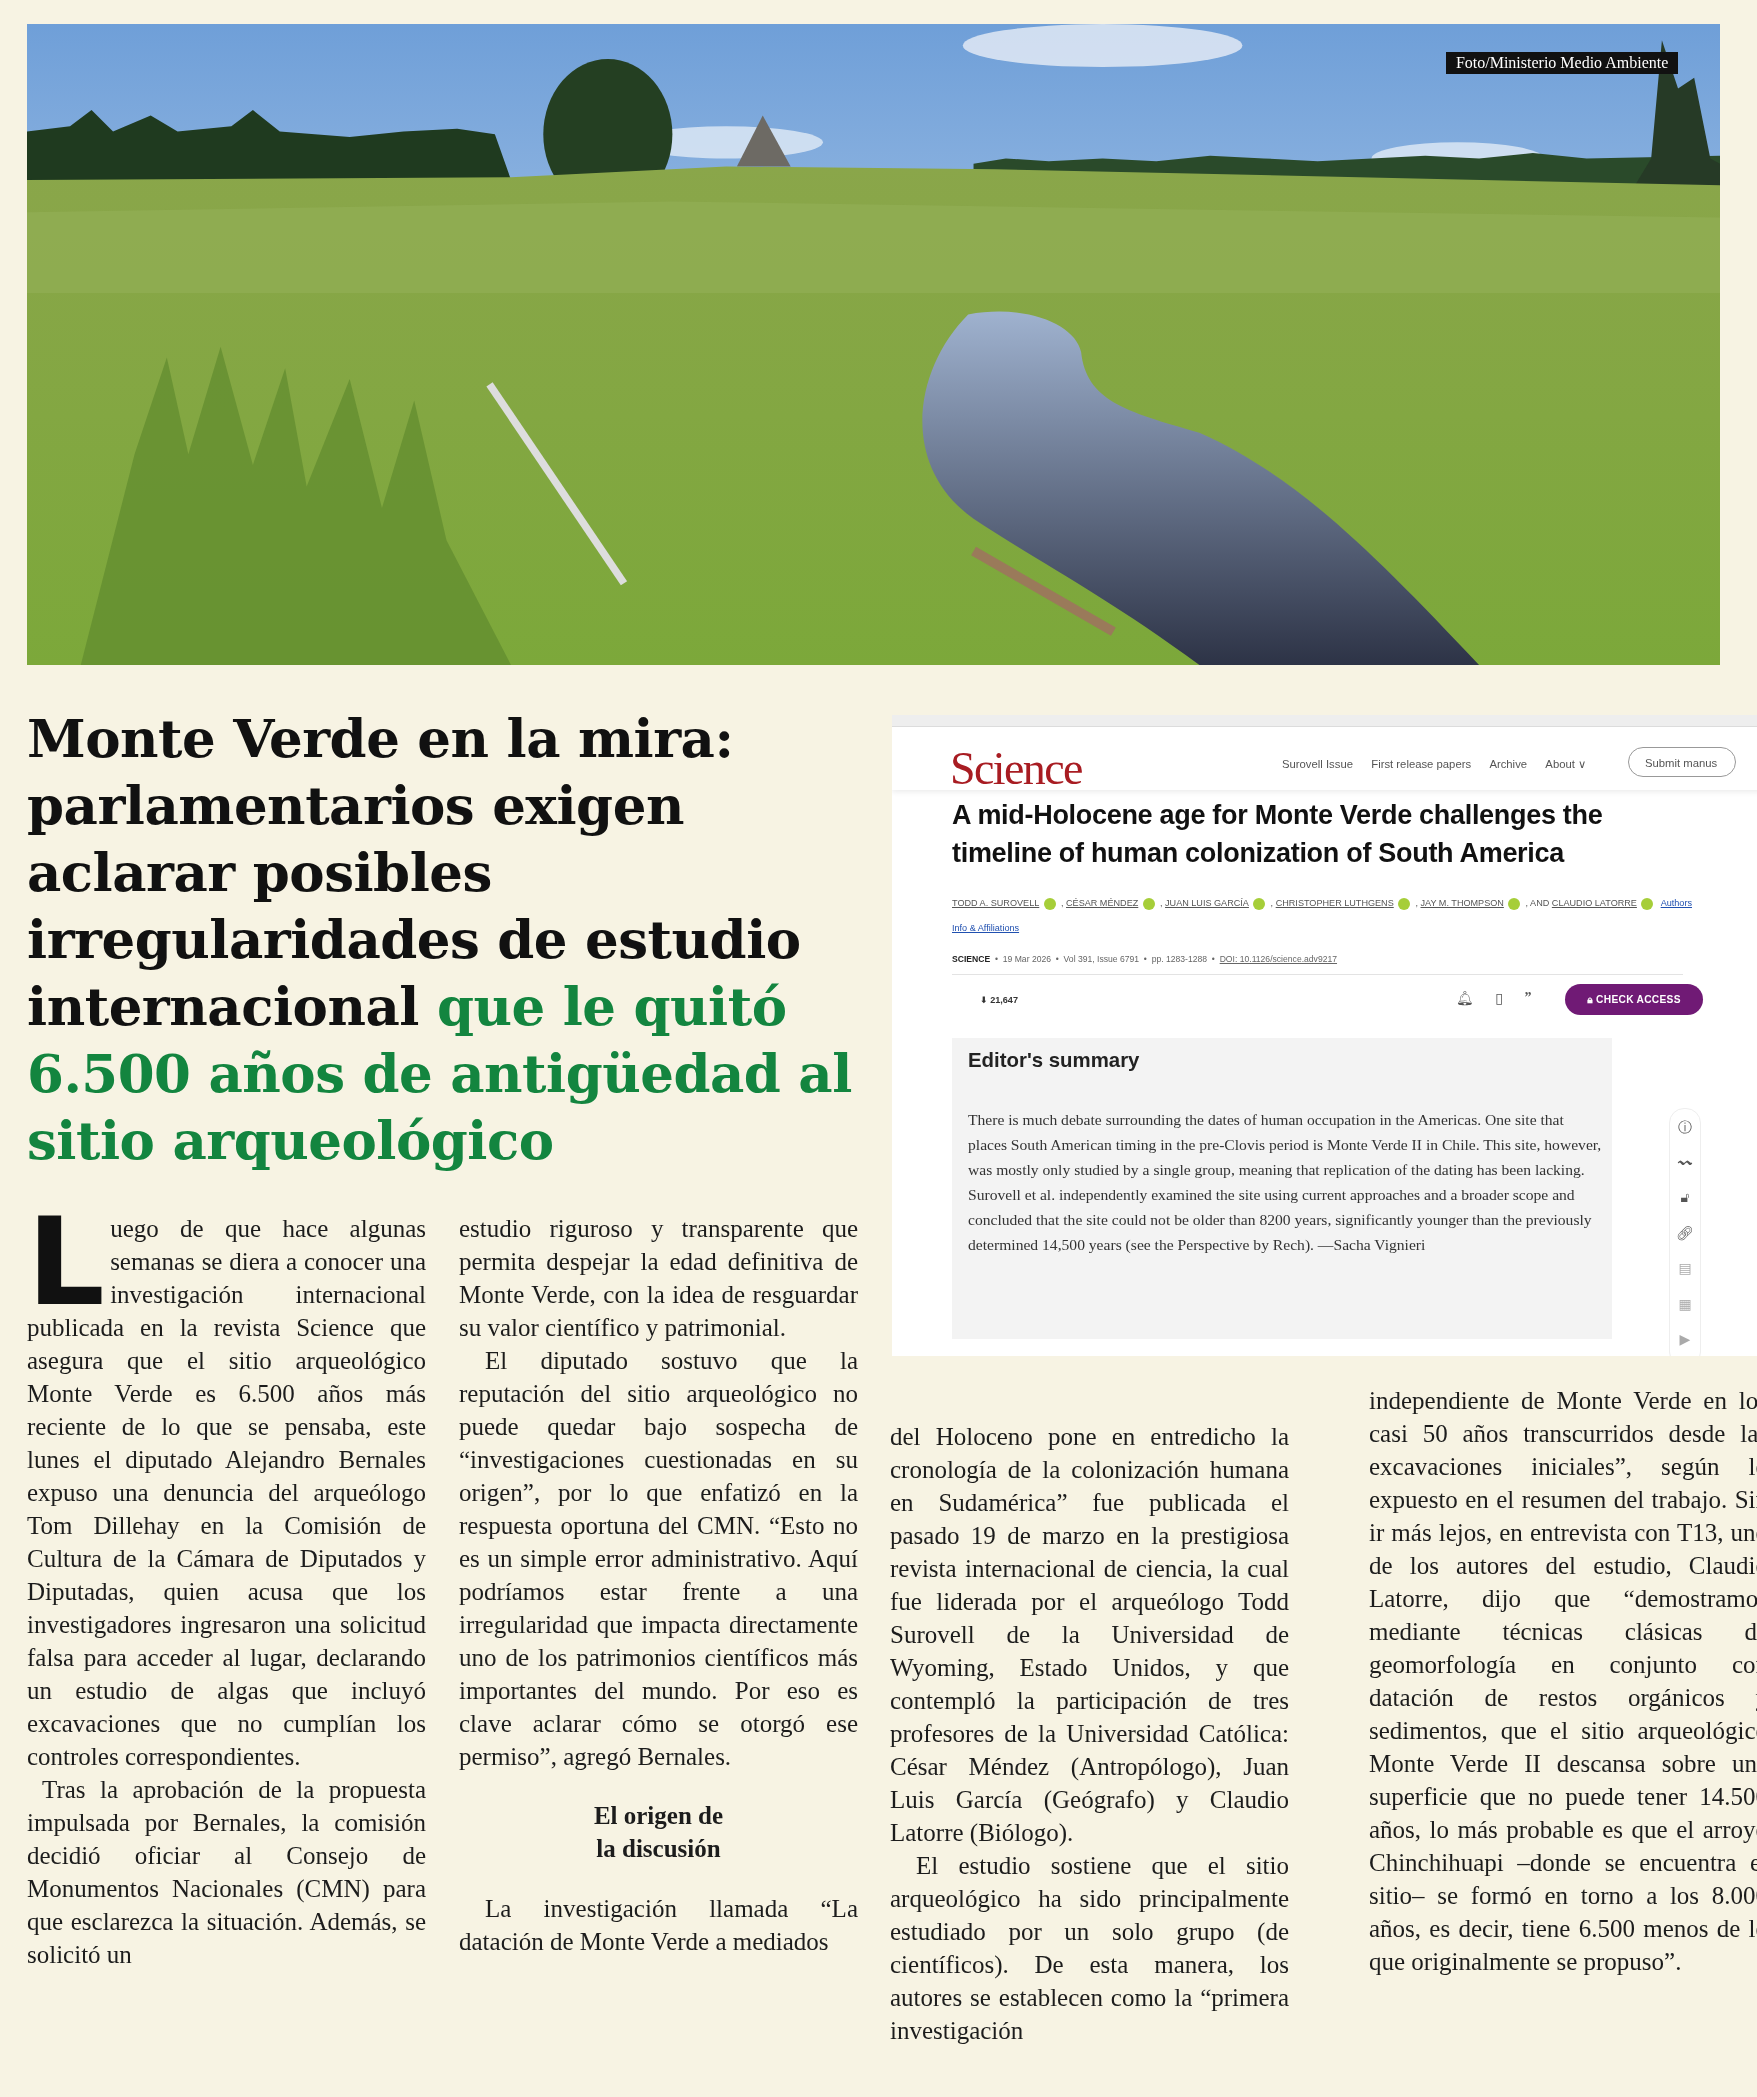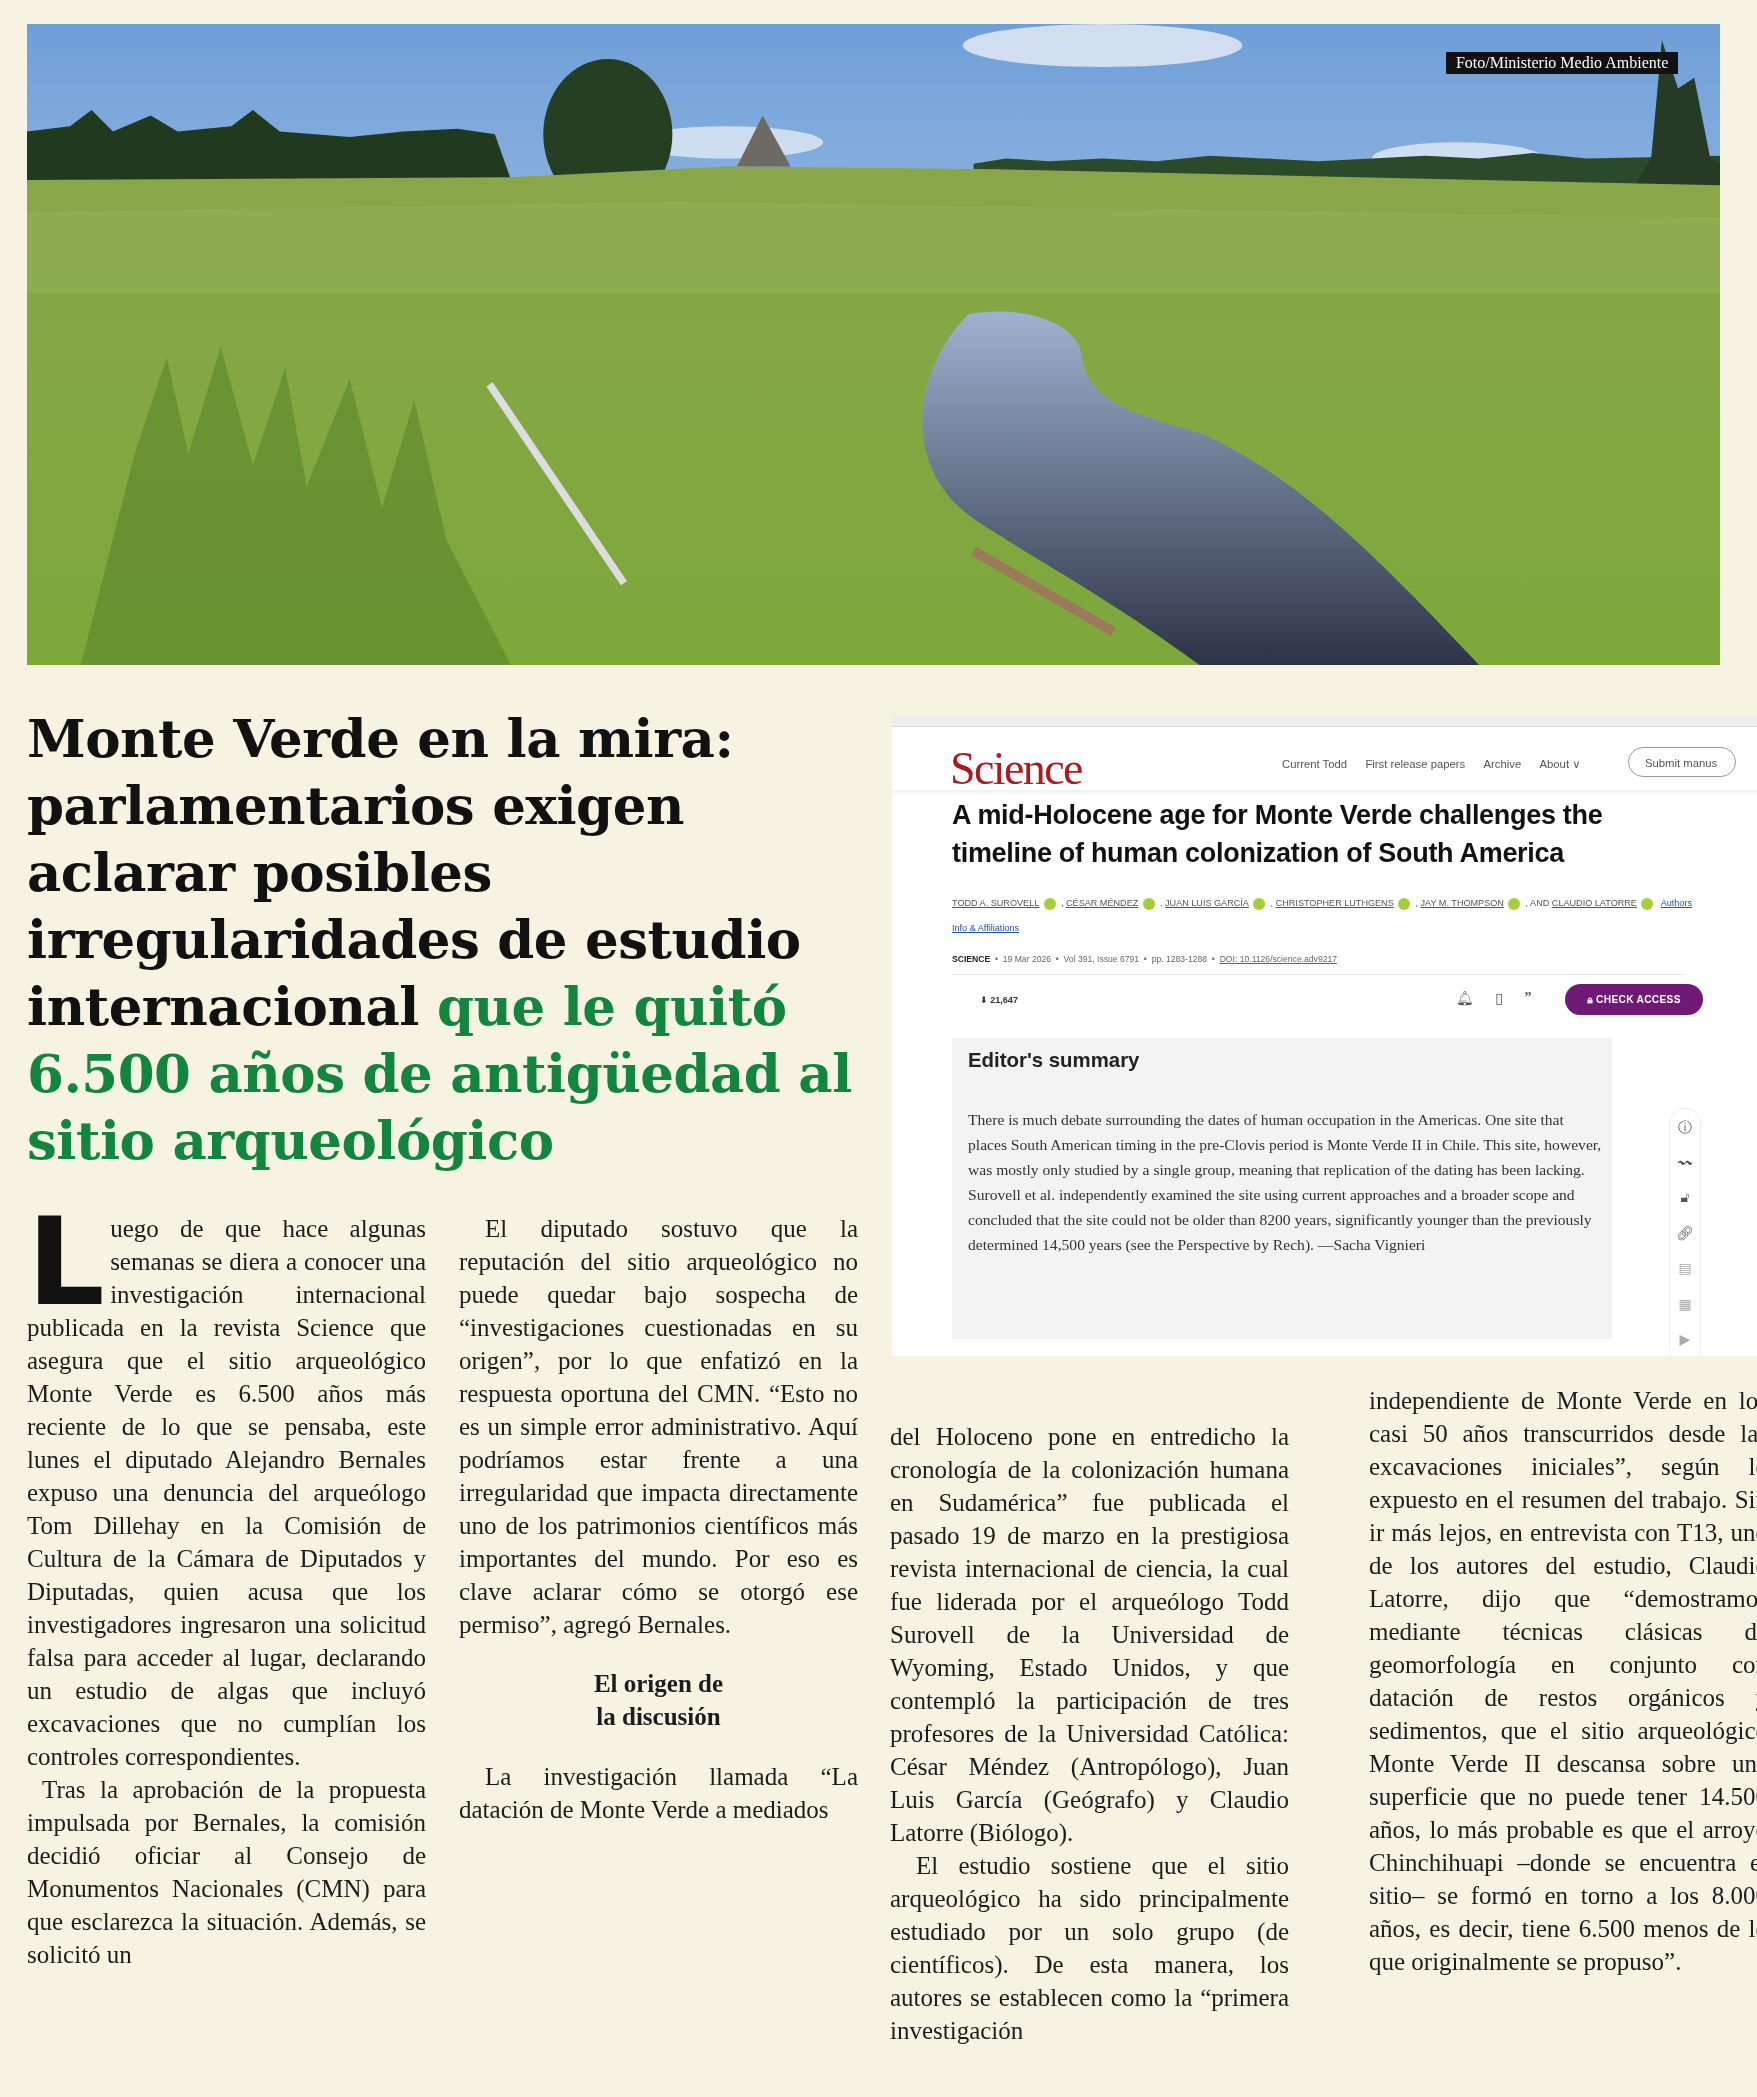--- a/index.html
+++ b/index.html
@@ -97,21 +97,21 @@
 <h1 class="headline" style="margin:0;">
   <span>Monte Verde en la mira: parlamentarios exigen aclarar posibles irregularidades de estudio internacional</span>
   <span class="green">que le quitó 6.500 años de antigüedad al sitio arqueológico</span>
 </h1>
 
 <div class="sci">
   <div class="sci-top"></div>
   <div class="sci-nav">
     <div class="sci-logo">Science</div>
     <div class="sci-navitems">
-      <span>Current Todd</span>
+      <span>Surovell Issue</span>
       <span>First release papers</span>
       <span>Archive</span>
       <span>About ∨</span>
     </div>
     <div class="sci-submit">Submit manus</div>
   </div>
 
   <div class="sci-title">A mid-Holocene age for Monte Verde challenges the timeline of human colonization of South America</div>
 
   <div class="sci-authors">
@@ -163,20 +163,21 @@
   </div>
 </div>
 
 <div class="col col1">
   <span class="dropcap">L</span>
   <p>uego de que hace algunas semanas se diera a conocer una investigación internacional publicada en la revista Science que asegura que el sitio arqueológico Monte Verde es 6.500 años más reciente de lo que se pensaba, este lunes el diputado Alejandro Bernales expuso una denuncia del arqueólogo Tom Dillehay en la Comisión de Cultura de la Cámara de Diputados y Diputadas, quien acusa que los investigadores ingresaron una solicitud falsa para acceder al lugar, declarando un estudio de algas que incluyó excavaciones que no cumplían los controles correspondientes.</p>
   <p class="indent">Tras la aprobación de la propuesta impulsada por Bernales, la comisión decidió oficiar al Consejo de Monumentos Nacionales (CMN) para que esclarezca la situación. Además, se solicitó un</p>
 </div>
 
 <div class="col col2">
+  <p>estudio riguroso y transparente que permita despejar la edad definitiva de Monte Verde, con la idea de resguardar su valor científico y patrimonial.</p>
   <p class="indent" style="text-indent:26px">El diputado sostuvo que la reputación del sitio arqueológico no puede quedar bajo sospecha de “investigaciones cuestionadas en su origen”, por lo que enfatizó en la respuesta oportuna del CMN. “Esto no es un simple error administrativo. Aquí podríamos estar frente a una irregularidad que impacta directamente uno de los patrimonios científicos más importantes del mundo. Por eso es clave aclarar cómo se otorgó ese permiso”, agregó Bernales.</p>
   <p class="subhead">
     <span>El origen de</span><br>
     <span>la discusión</span>
   </p>
   <p class="indent" style="text-indent:26px">La investigación llamada “La datación de Monte Verde a mediados</p>
 </div>
 
 <div class="col col3">
   <p>del Holoceno pone en entredicho la cronología de la colonización humana en Sudamérica” fue publicada el pasado 19 de marzo en la prestigiosa revista internacional de ciencia, la cual fue liderada por el arqueólogo Todd Surovell de la Universidad de Wyoming, Estado Unidos, y que contempló la participación de tres profesores de la Universidad Católica: César Méndez (Antropólogo), Juan Luis García (Geógrafo) y Claudio Latorre (Biólogo).</p>

